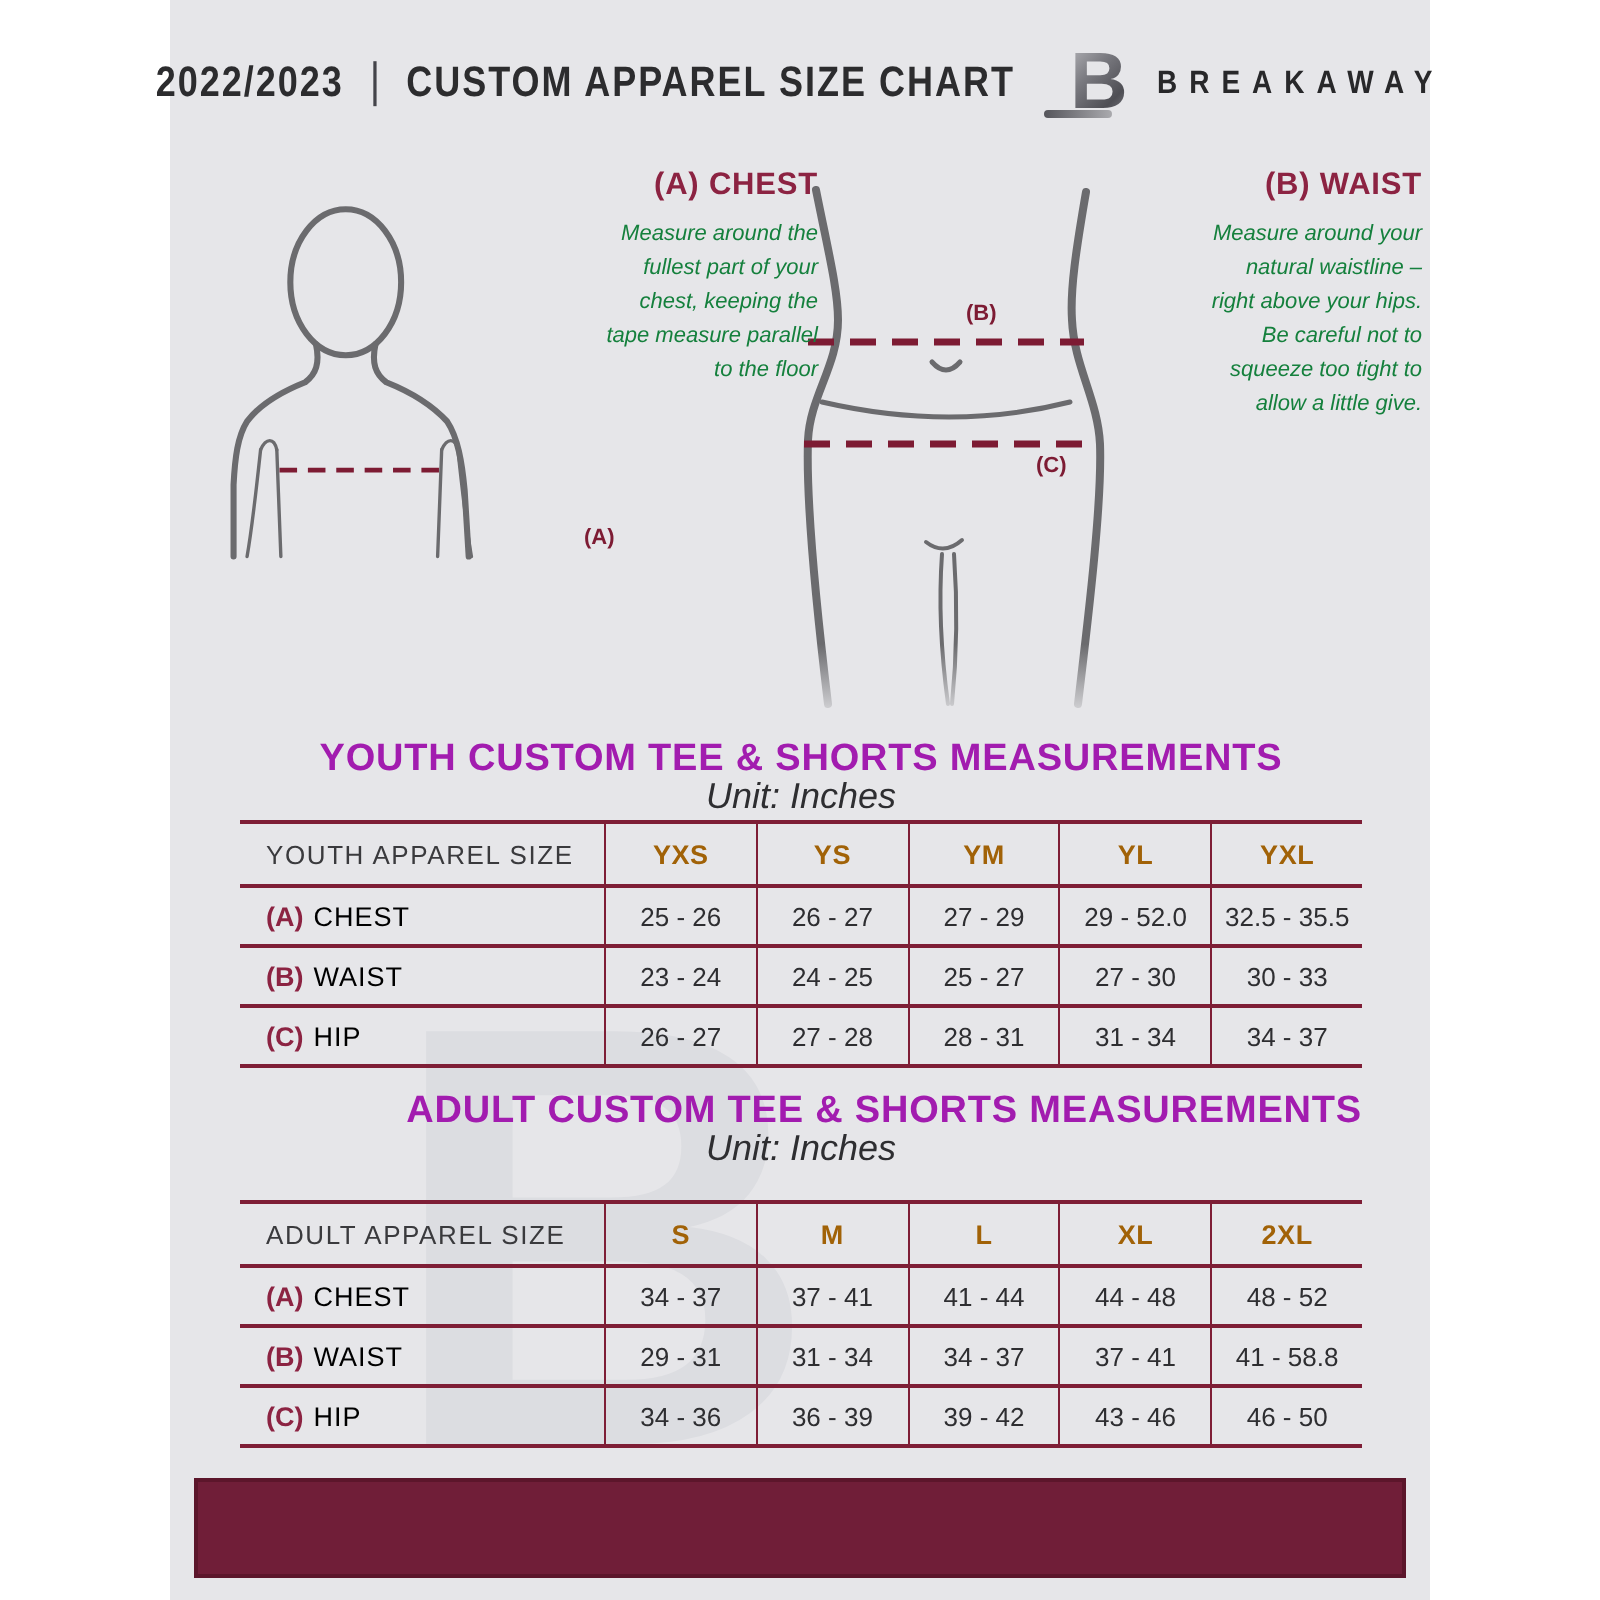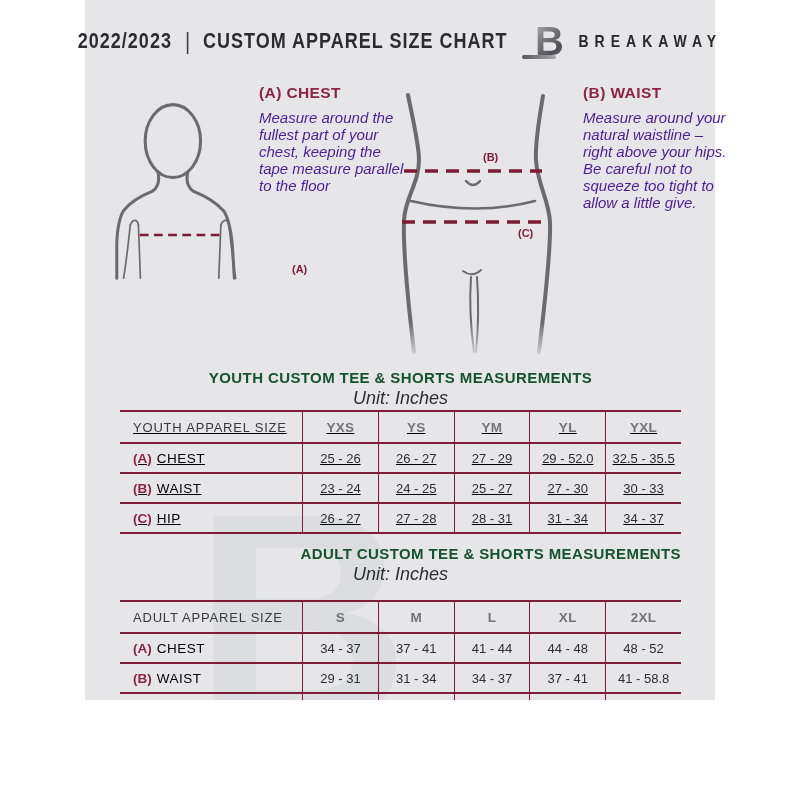--- a/index.html
+++ b/index.html
@@ -1,63 +1,63 @@
 <!DOCTYPE html>
 <html><head>
 <meta charset="utf-8">
 <style>
   * { margin:0; padding:0; box-sizing:border-box; }
   body { background:#ffffff; font-family:"Liberation Sans", sans-serif; }
-  .canvas { position:relative; width:800px; height:700px; background:#ffffff; overflow:hidden; }
+  .canvas { position:relative; width:800px; height:800px; background:#ffffff; overflow:hidden; }
   .page { position:absolute; left:85px; top:0; width:630px; height:800px; background:#e6e6e9; }
 
   
   .header-bar { position:absolute; left:10px; top:16px; width:610px; height:50px;
     display:flex; align-items:center; justify-content:center; gap:13px; }
   .hdr-year, .hdr-title { font-weight:bold; font-size:18px; color:#2c2c2e; letter-spacing:1px;
     display:inline-block; transform:scaleY(1.18); transform-origin:center; white-space:nowrap; }
   .hdr-divider { font-size:20px; color:#44444a; font-weight:300; transform:scaleY(1.2); }
   .logo-wrap { display:flex; align-items:center; gap:10px; margin-left:10px; }
   .logo-mark { position:relative; width:38px; height:44px; }
   .logo-b { font-size:40px; font-weight:bold; line-height:44px;
     background:linear-gradient(135deg,#c8c8cc 0%,#7a7a80 40%,#4e4e54 70%,#9a9aa0 100%);
     -webkit-background-clip:text; background-clip:text; color:transparent; display:block; text-align:center; }
   .logo-blade { position:absolute; left:-8px; bottom:4px; width:34px; height:4px; border-radius:2px;
     background:linear-gradient(90deg,#55555b,#aaaaae); }
   .brand-name { font-weight:bold; font-size:14px; letter-spacing:6px; color:#28282a;
     display:inline-block; transform:scaleY(1.15); white-space:nowrap; }
 
   
-  .instr { position:absolute; }
+  .instr { position:absolute;text-align:right; }
   .instr-heading { font-size:15.5px; font-weight:bold; color:#8c2342; letter-spacing:.4px; margin-bottom:7px; }
-  .instr-body { font-size:15px; line-height:17px; font-style:italic; color:#4c1d95; white-space:pre-line; }
+  .instr-body { font-size:11px; line-height:17px; font-style:italic; color:#15803d; white-space:pre-line; }
 
   
   .fig { position:absolute; }
   .fig path, .fig ellipse { fill:none; stroke:#6b6b6e; stroke-linecap:round; }
   .dash-label { position:absolute; font-size:11px; font-weight:bold; color:#7d1b33; }
   .fade { position:absolute; background:linear-gradient(to bottom, rgba(230,230,233,0) 0%, #e6e6e9 80%); }
 
   
   .watermark { position:absolute; left:108px; top:468px; font-size:300px; font-weight:bold;
     line-height:1; color:#dcdde1; z-index:0; }
 
   
   .tbl-title { position:absolute; left:120px; width:561px; text-align:center;
-    font-size:15px; font-weight:bold; color:#14532d; letter-spacing:.4px; z-index:2; }
+    font-size:19px; font-weight:bold; color:#a21caf; letter-spacing:.4px; z-index:2; }
   .tbl-unit { position:absolute; left:120px; width:561px; text-align:center;
     font-size:18px; font-style:italic; color:#2e2e31; z-index:2; }
   .table { position:absolute; left:120px; width:561px; border-top:2px solid #7e1e36; z-index:2; }
   .trow { display:grid; grid-template-columns:182px repeat(5, 1fr); height:30px; border-bottom:2px solid #7e1e36; }
   .trow.thead { height:32px; }
   .cell { display:flex; align-items:center; justify-content:center; font-size:13px; color:#2e2e31; }
   .cell.vline { border-left:1.5px solid #7e1e36; }
   .label-cell { justify-content:flex-start; padding-left:13px; }
   .size-label { font-size:13px; letter-spacing:.8px; color:#3a3a3d; }
-  .head-cell { font-weight:bold; font-size:13.5px; color:#737373; letter-spacing:.3px; }
+  .head-cell { font-weight:bold; font-size:13.5px; color:#a16207; letter-spacing:.3px; }
   .prefix { color:#8c2342; font-weight:bold; margin-right:5px; font-size:13.5px; }
   .rlabel { color:#000000; font-size:13.5px; letter-spacing:.5px; }
   .val { font-size:13px; color:#2e2e31; }
 
   
   .footer-bar { position:absolute; left:97px; top:739px; width:606px; height:50px;
     background:#701e38; border:2px solid #5c162b; z-index:3; }
 </style>
 </head>
 <body>
@@ -114,33 +114,33 @@
     <div class="fade" style="left:300px; top:322px; width:175px; height:50px;"></div>
 
     <div class="instr" style="left:174px; top:84px; width:150px;">
       <div class="instr-heading">(A) CHEST</div>
       <div class="instr-body">Measure around the
 fullest part of your
 chest, keeping the
 tape measure parallel
 to the floor</div>
     </div>
-    <div class="instr" style="left:498px; top:84px; width:155px;">
+    <div class="instr" style="left:471px; top:84px; width:155px;">
       <div class="instr-heading">(B) WAIST</div>
       <div class="instr-body">Measure around your
 natural waistline –
 right above your hips.
 Be careful not to
 squeeze too tight to
 allow a little give.</div>
     </div>
 
     <div class="tbl-title" style="top:369px; left:35px;">YOUTH CUSTOM TEE &amp; SHORTS MEASUREMENTS</div>
     <div class="tbl-unit" style="top:388px; left:35px;">Unit: Inches</div>
-    <div class="table" style="top:410px; left:35px;text-decoration:underline;">
+    <div class="table" style="top:410px; left:35px;">
       <div class="trow thead">
         <div class="cell label-cell">
           <span class="size-label">YOUTH APPAREL SIZE</span>
         </div>
         <div class="cell head-cell vline">YXS</div>
         <div class="cell head-cell vline">YS</div>
         <div class="cell head-cell vline">YM</div>
         <div class="cell head-cell vline">YL</div>
         <div class="cell head-cell vline">YXL</div>
       </div>

